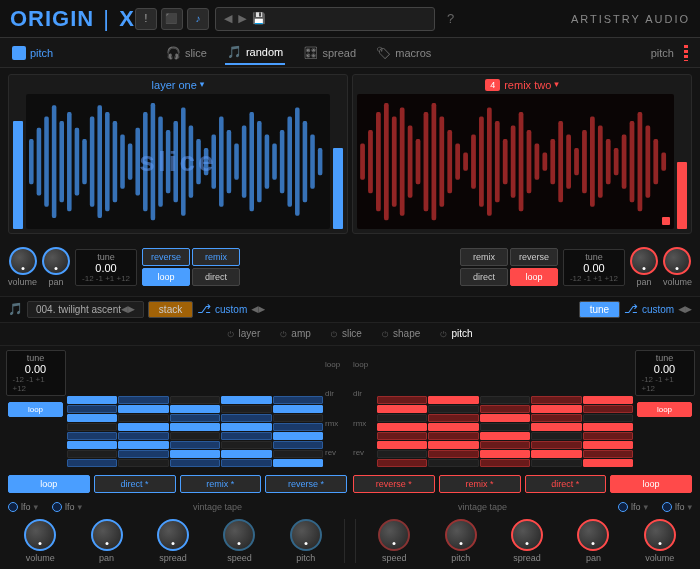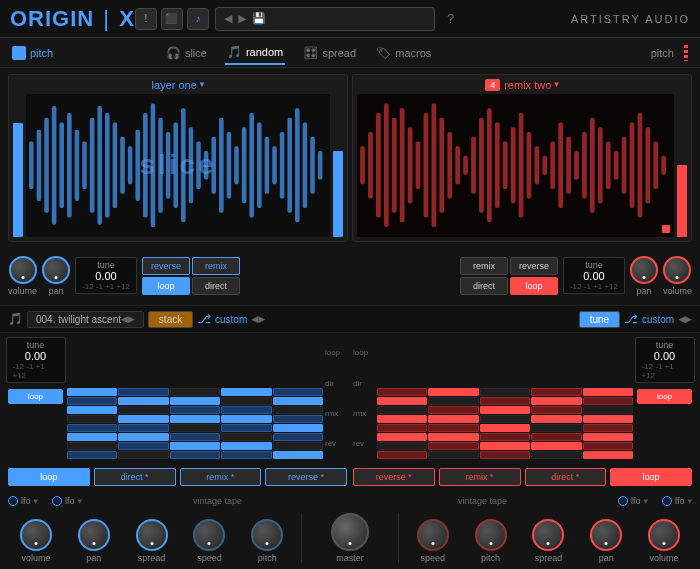--- a/index.html
+++ b/index.html
@@ -697,20 +697,42 @@
     </div>
     <div style="flex:1"></div>
     <div class="seq-btn seq-latch">tune</div>
     <div class="seq-custom">
       <span style="font-size:12px;">⎇</span>
       <span>custom</span>
       <span class="seq-arrows">◀▶</span>
     </div>
   </div>
 
+  <div class="tabs-row">
+    <div class="tab-item">
+      <span style="font-size:8px; color:#555; margin-right:2px;">⏻</span>
+      <span>layer</span>
+    </div>
+    <div class="tab-item">
+      <span style="font-size:8px; color:#555; margin-right:2px;">⏻</span>
+      <span>amp</span>
+    </div>
+    <div class="tab-item">
+      <span style="font-size:8px; color:#555; margin-right:2px;">⏻</span>
+      <span>slice</span>
+    </div>
+    <div class="tab-item">
+      <span style="font-size:8px; color:#555; margin-right:2px;">⏻</span>
+      <span>shape</span>
+    </div>
+    <div class="tab-item active">
+      <span style="font-size:8px; color:#555; margin-right:2px;">⏻</span>
+      <span>pitch</span>
+    </div>
+  </div>
 
   <div class="seq-grid-area">
 
     <div class="seq-half">
       <div class="tune-side">
         <div class="tune-box" style="width:100%;">
           <span class="tune-label">tune</span>
           <span class="tune-value">0.00</span>
           <span class="tune-range">-12  -1  +1  +12</span>
         </div>
@@ -931,26 +953,20 @@
     </div>
     <div class="knob-group">
       <div class="knob-sm dark-blue">
           <div class="knob-sm-dot"></div>
         </div>
       <span class="knob-sm-label">pitch</span>
     </div>
 
     <div class="divider-v"></div>
 
-    <div class="knob-group" style="flex:1.5;">
-      <div class="knob-sm" style="width:38px; height:38px; background: radial-gradient(circle at 35% 35%, #666, #222); border-color:#555;">
-          <div class="knob-sm-dot"></div>
-        </div>
-      <span class="knob-sm-label">master</span>
-    </div>
 
     <div class="divider-v"></div>
 
     <div class="knob-group">
       <div class="knob-sm dark-red">
           <div class="knob-sm-dot"></div>
         </div>
       <span class="knob-sm-label">speed</span>
     </div>
     <div class="knob-group">

